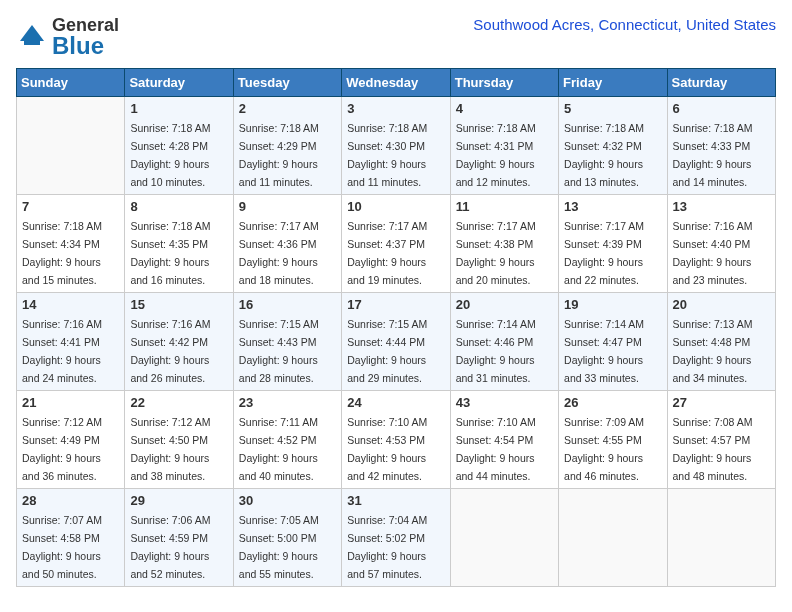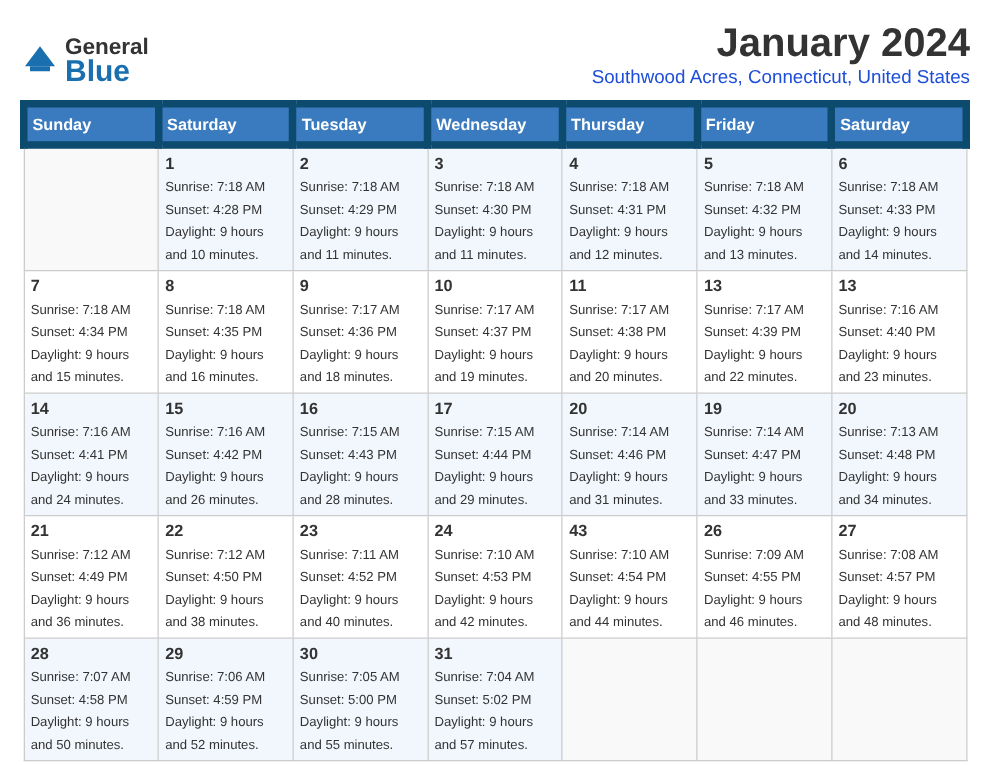--- a/index.html
+++ b/index.html
@@ -6,21 +6,21 @@
     body {
       font-family: Arial, sans-serif;
       background: #fff;
       width: 792px;
       min-height: 612px;
       padding: 16px;
     }
     .header-area {
       display: flex;
       justify-content: space-between;
-      align-items: flex-end;
+      align-items: flex-start;
       margin-bottom: 10px;
     }
     .logo {
       display: flex;
       align-items: center;
     }
     .logo-text {
       display: flex;
       flex-direction: column;
       line-height: 1;
@@ -56,21 +56,21 @@
       width: 100%;
       border-collapse: collapse;
     }
     thead tr th {
       background-color: #3a7bbf;
       color: #fff;
       font-size: 13px;
       font-weight: bold;
       padding: 6px 4px;
       text-align: left;
-      border: 6px solid #0c4a6e;
+      border: 1px solid #0c4a6e;
     }
     tbody tr td {
       border: 1px solid #ccc;
       vertical-align: top;
       padding: 4px 5px;
       width: 108px;
       min-height: 80px;
     }
     tbody tr:nth-child(odd) {
       background-color: #f2f7fd;
@@ -102,21 +102,20 @@
     <svg class="logo-icon" viewBox="0 0 32 32">
       <polygon points="16,4 28,20 4,20" fill="#1a6faf"></polygon>
       <rect x="8" y="20" width="16" height="4" fill="#1a6faf"></rect>
     </svg>
     <div class="logo-text">
       <span class="logo-general">General</span>
       <span class="logo-blue">Blue</span>
     </div>
   </div>
   <div class="title-area">
-    <div class="calendar-title">January 2024</div>
     <div class="calendar-subtitle">Southwood Acres, Connecticut, United States</div>
   </div>
 </div>
 
 <table>
   <thead>
     <tr>
     <th>Sunday</th>
         <th>Saturday</th>
         <th>Tuesday</th>

